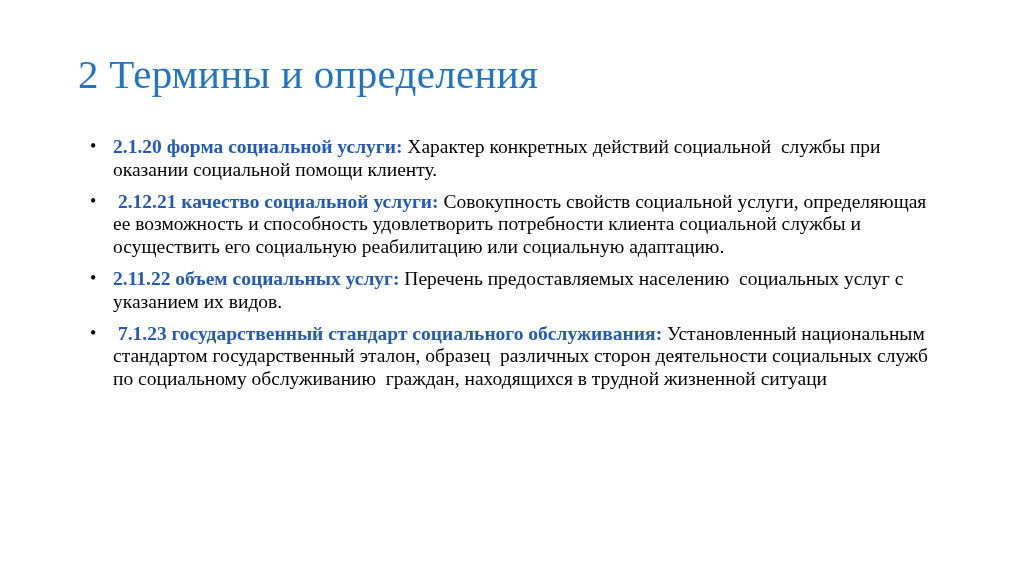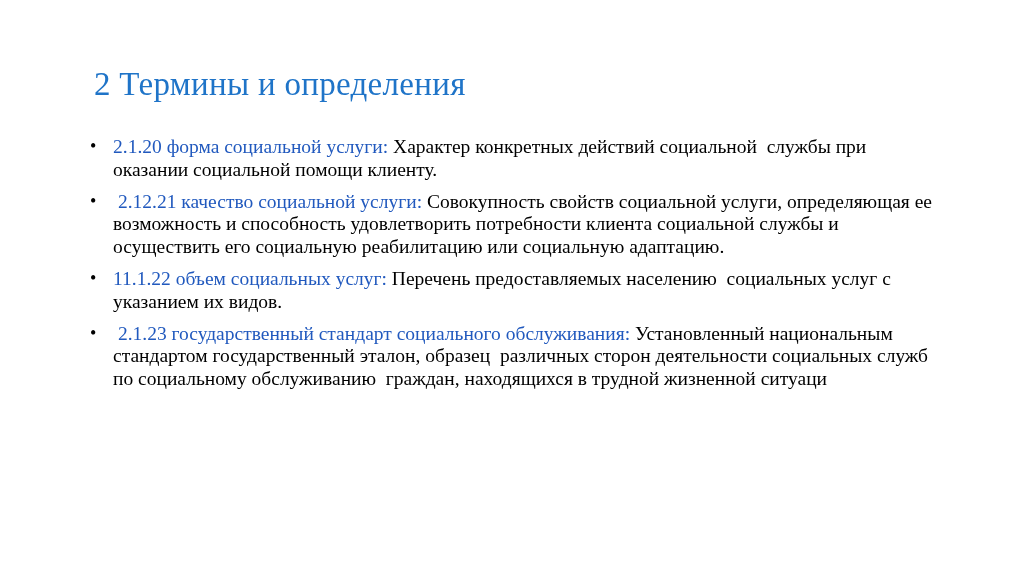--- a/index.html
+++ b/index.html
@@ -12,22 +12,22 @@
     width: 1024px;
     height: 576px;
     background: var(--background, #ffffff);
     font-family: "Liberation Serif", serif;
     overflow: hidden;
   }
   .slide-title {
     position: absolute;
     left: 78px;
     top: 50px;
-    margin: 16px;
-    font-size: 33px;
+    margin: 0;
+    font-size: 41px;
     font-weight: 400;
     letter-spacing: 0.3px;
     color: var(--title, #1f74c8);
     white-space: pre;
   }
   .bullet-list {
     position: absolute;
     left: 88px;
     top: 136px;
     width: 856px;
@@ -45,36 +45,36 @@
     white-space: pre-wrap;
   }
   .bullet-dot {
     position: absolute;
     left: 2px;
     top: -1px;
     font-size: 18px;
     color: var(--body, #000000);
   }
   .term {
-    font-weight: 400;
+    font-weight: 700;
     color: var(--term, #2159be);
   }
   .definition {
     font-weight: 400;
     color: var(--body, #000000);
   }
 </style>
 </head>
 <body>
 
 <div class="slide">
   <h1 class="slide-title">2 Термины и определения</h1>
 
   <ul class="bullet-list">
     <li class="bullet-item"><span class="bullet-dot">•</span><span class="term">2.1.20 форма социальной услуги:</span><span class="definition"> Характер конкретных действий социальной  службы при оказании социальной помощи клиенту.</span></li>
 
     <li class="bullet-item"><span class="bullet-dot">•</span><span class="term"> 2.12.21 качество социальной услуги:</span><span class="definition"> Совокупность свойств социальной услуги, определяющая ее возможность и способность удовлетворить потребности клиента социальной службы и осуществить его социальную реабилитацию или социальную адаптацию.</span></li>
 
-    <li class="bullet-item"><span class="bullet-dot">•</span><span class="term">11.1.22 объем социальных услуг:</span><span class="definition"> Перечень предоставляемых населению  социальных услуг с указанием их видов.</span></li>
+    <li class="bullet-item"><span class="bullet-dot">•</span><span class="term">2.11.22 объем социальных услуг:</span><span class="definition"> Перечень предоставляемых населению  социальных услуг с указанием их видов.</span></li>
 
-    <li class="bullet-item"><span class="bullet-dot">•</span><span class="term"> 2.1.23 государственный стандарт социального обслуживания:</span><span class="definition"> Установленный национальным стандартом государственный эталон, образец  различных сторон деятельности социальных служб по социальному обслуживанию  граждан, находящихся в трудной жизненной ситуаци</span></li>
+    <li class="bullet-item"><span class="bullet-dot">•</span><span class="term"> 7.1.23 государственный стандарт социального обслуживания:</span><span class="definition"> Установленный национальным стандартом государственный эталон, образец  различных сторон деятельности социальных служб по социальному обслуживанию  граждан, находящихся в трудной жизненной ситуаци</span></li>
   </ul>
 </div>
 
 </body></html>

